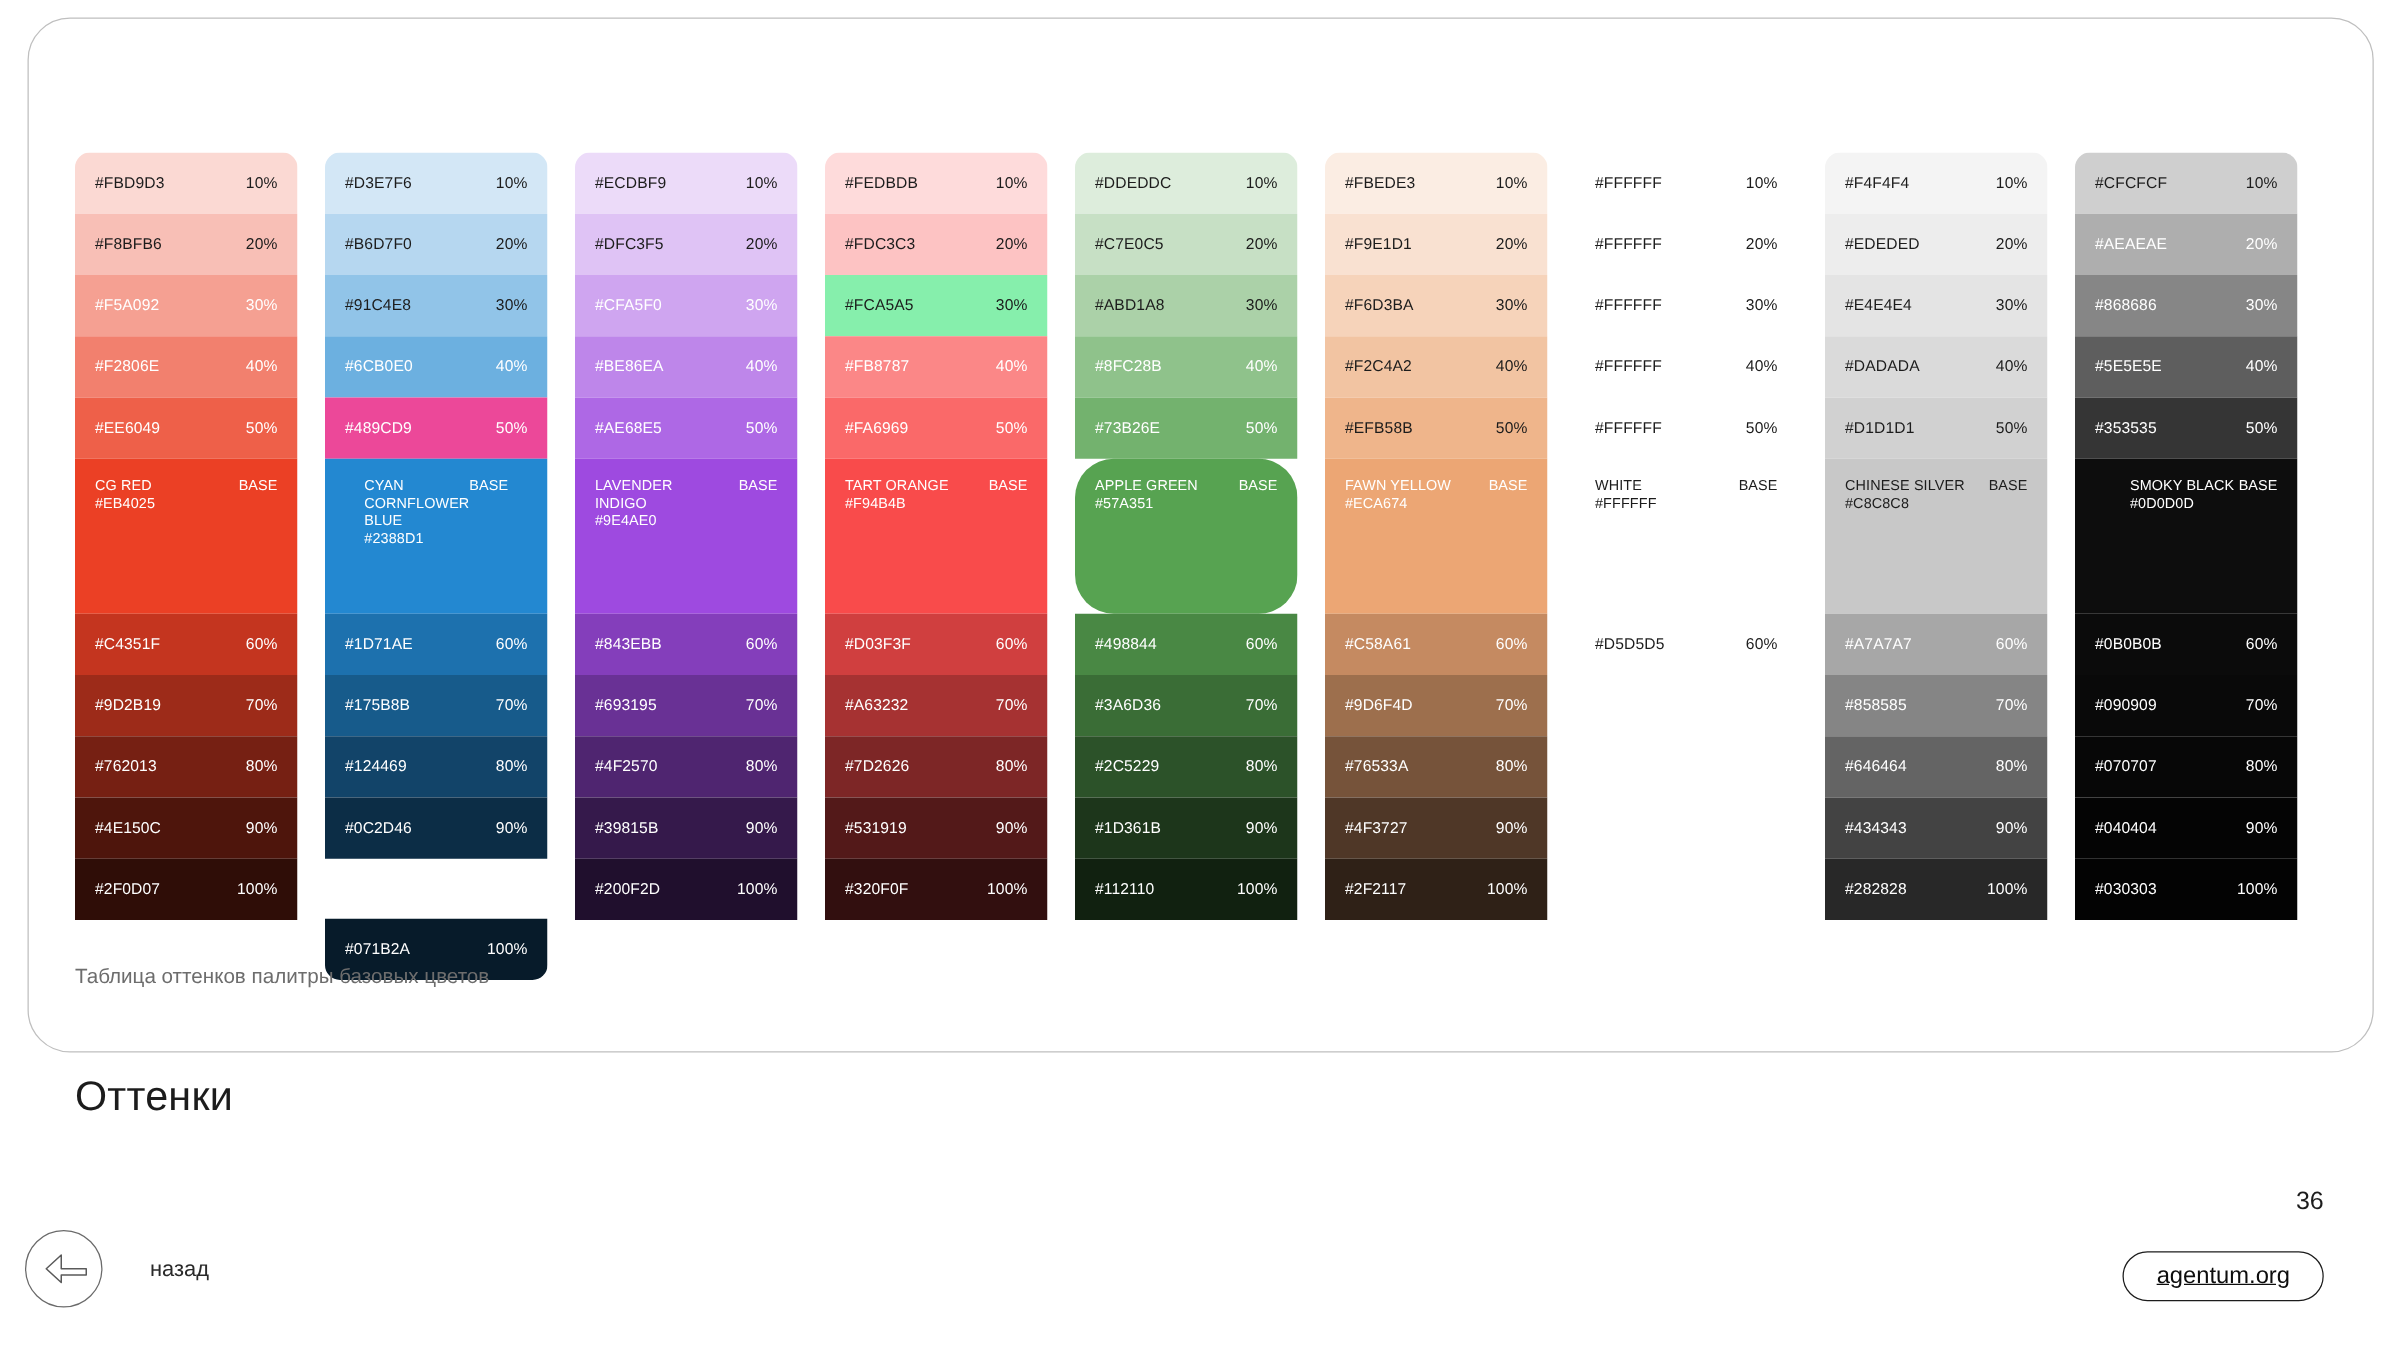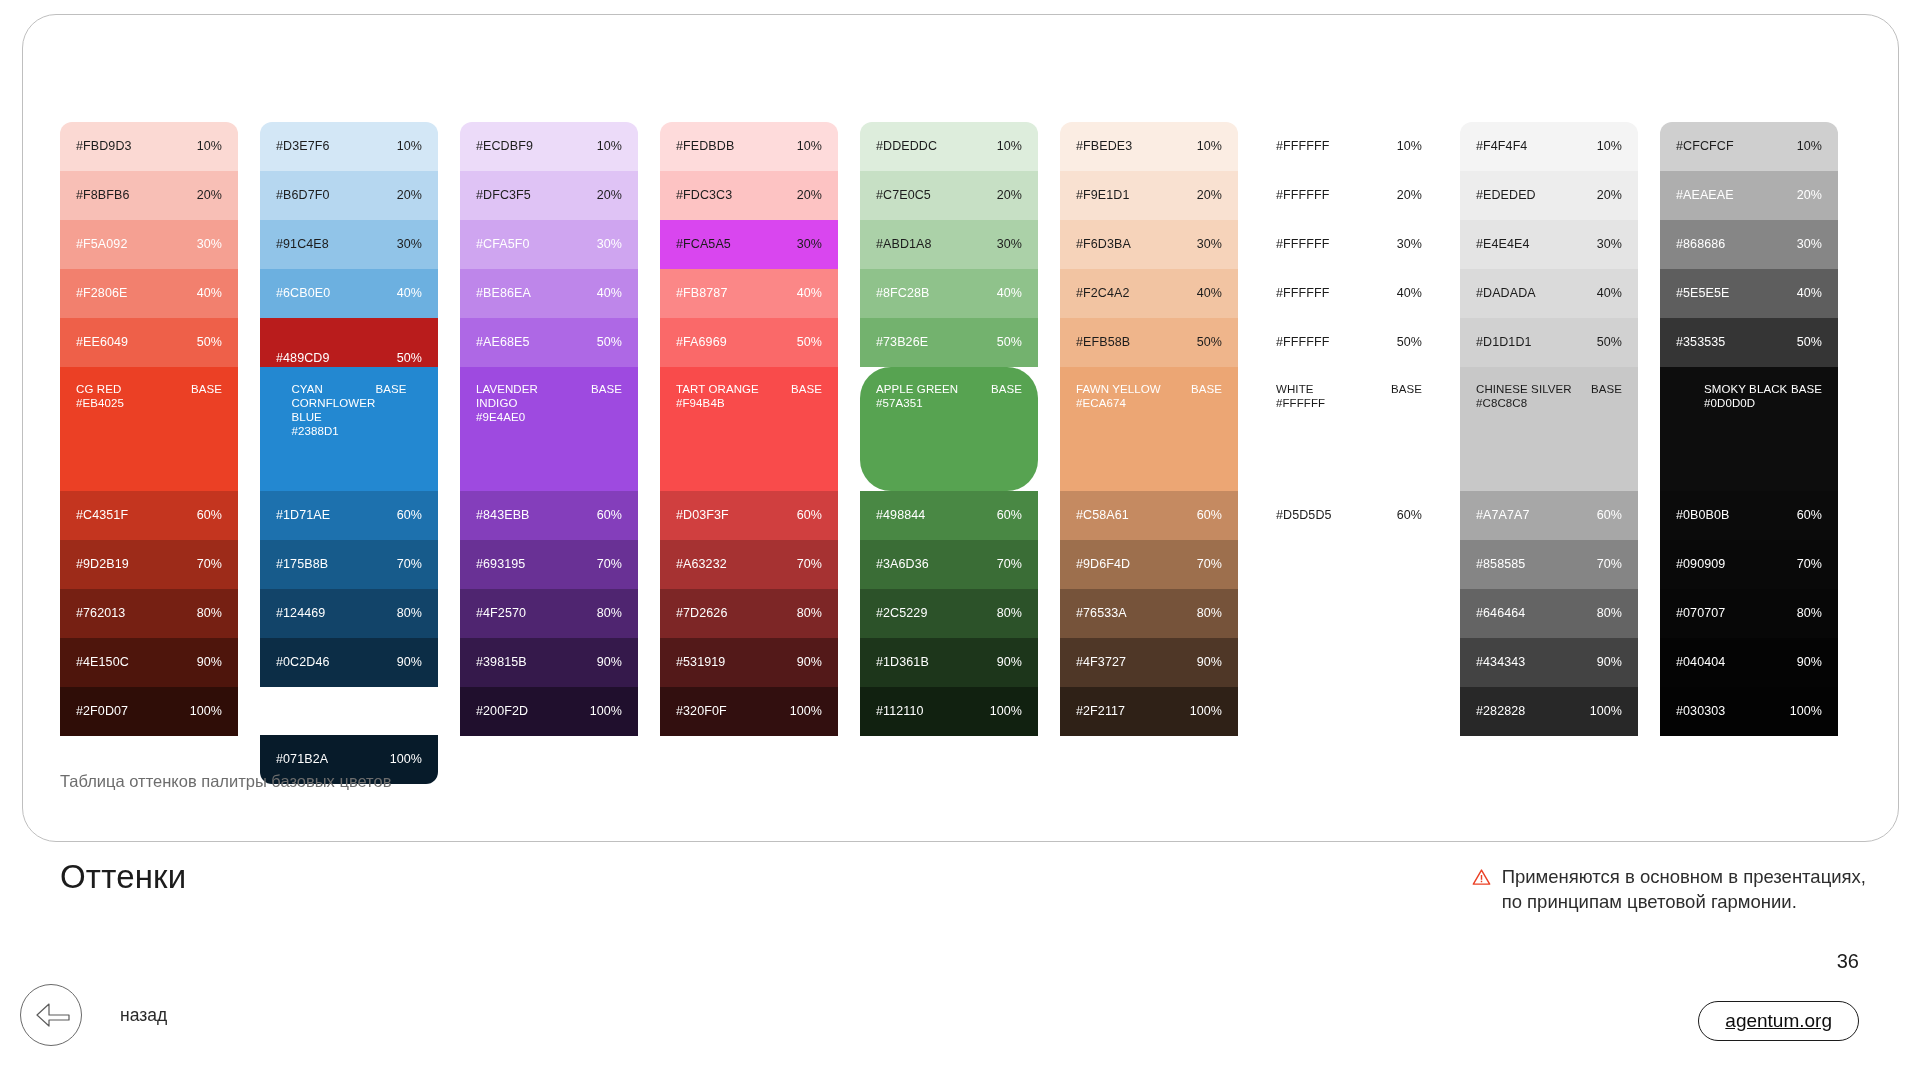--- a/index.html
+++ b/index.html
@@ -189,21 +189,21 @@
           <span class="pct">20%</span>
         </div>
         <div class="swatch" style="background: rgb(145, 196, 232); color: rgb(28, 28, 28);">
           <span class="hex">#91C4E8</span>
           <span class="pct">30%</span>
         </div>
         <div class="swatch" style="background: rgb(108, 176, 224); color: rgb(255, 255, 255);">
           <span class="hex">#6CB0E0</span>
           <span class="pct">40%</span>
         </div>
-        <div class="swatch" style="background: #b91c1c; color: rgb(255, 255, 255); align-items: flex-end;">
+        <div class="swatch" style="background: #ec4899; color: rgb(255, 255, 255);">
           <span class="hex">#489CD9</span>
           <span class="pct">50%</span>
         </div>
         <div class="swatch base" style="background: rgb(35, 136, 209); color: rgb(255, 255, 255); justify-content: center;">
           <span class="hex">CYAN
 CORNFLOWER
 BLUE
 #2388D1</span>
           <span class="pct">BASE</span>
         </div>
@@ -278,21 +278,21 @@
       </div>
       <div class="col">
         <div class="swatch" style="background: rgb(254, 219, 219); color: rgb(28, 28, 28);">
           <span class="hex">#FEDBDB</span>
           <span class="pct">10%</span>
         </div>
         <div class="swatch" style="background: rgb(253, 195, 195); color: rgb(28, 28, 28);">
           <span class="hex">#FDC3C3</span>
           <span class="pct">20%</span>
         </div>
-        <div class="swatch" style="background: #d946ef; color: rgb(28, 28, 28);">
+        <div class="swatch" style="background: #86efac; color: rgb(28, 28, 28);">
           <span class="hex">#FCA5A5</span>
           <span class="pct">30%</span>
         </div>
         <div class="swatch" style="background: rgb(251, 135, 135); color: rgb(255, 255, 255);">
           <span class="hex">#FB8787</span>
           <span class="pct">40%</span>
         </div>
         <div class="swatch" style="background: rgb(250, 105, 105); color: rgb(255, 255, 255);">
           <span class="hex">#FA6969</span>
           <span class="pct">50%</span>
@@ -557,31 +557,20 @@
           <span class="hex">#030303</span>
           <span class="pct">100%</span>
         </div>
       </div>
     </div>
 
   <div class="caption">Таблица оттенков палитры базовых цветов</div>
 
   <div class="title">Оттенки</div>
 
-  <div class="note">
-    <span class="warn-icon">
-      <svg width="19" height="19" viewBox="0 0 20 20">
-        <path d="M10 2.2 L18.6 17 H1.4 Z" fill="none" stroke="#EB4025" stroke-width="1.5" stroke-linejoin="round"></path>
-        <rect x="9.25" y="7.4" width="1.5" height="5" fill="#EB4025"></rect>
-        <rect x="9.25" y="13.4" width="1.5" height="1.6" fill="#EB4025"></rect>
-      </svg>
-    </span>
-    <span class="note-text">Применяются в основном в презентациях,
-по принципам цветовой гармонии.</span>
-  </div>
 
   <div class="pagenum">36</div>
 
   <div class="back">
     <span class="back-circle">
       <svg width="44" height="34" viewBox="0 0 44 34">
         <path d="M20 6 L8 17 L20 28 L20 22 L40 22 L40 17 L20 17 Z" fill="none" stroke="#5a5a5a" stroke-width="1.2" stroke-linejoin="round"></path>
       </svg>
     </span>
     <span class="back-label">назад</span>

